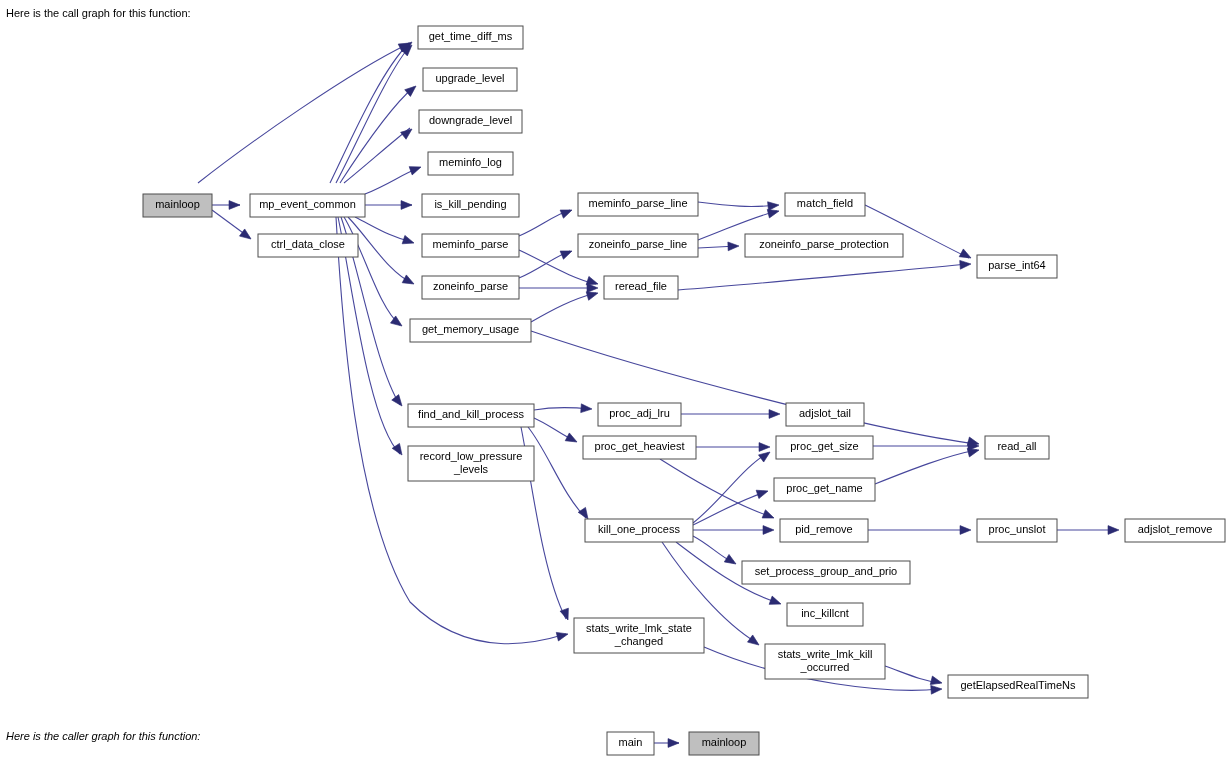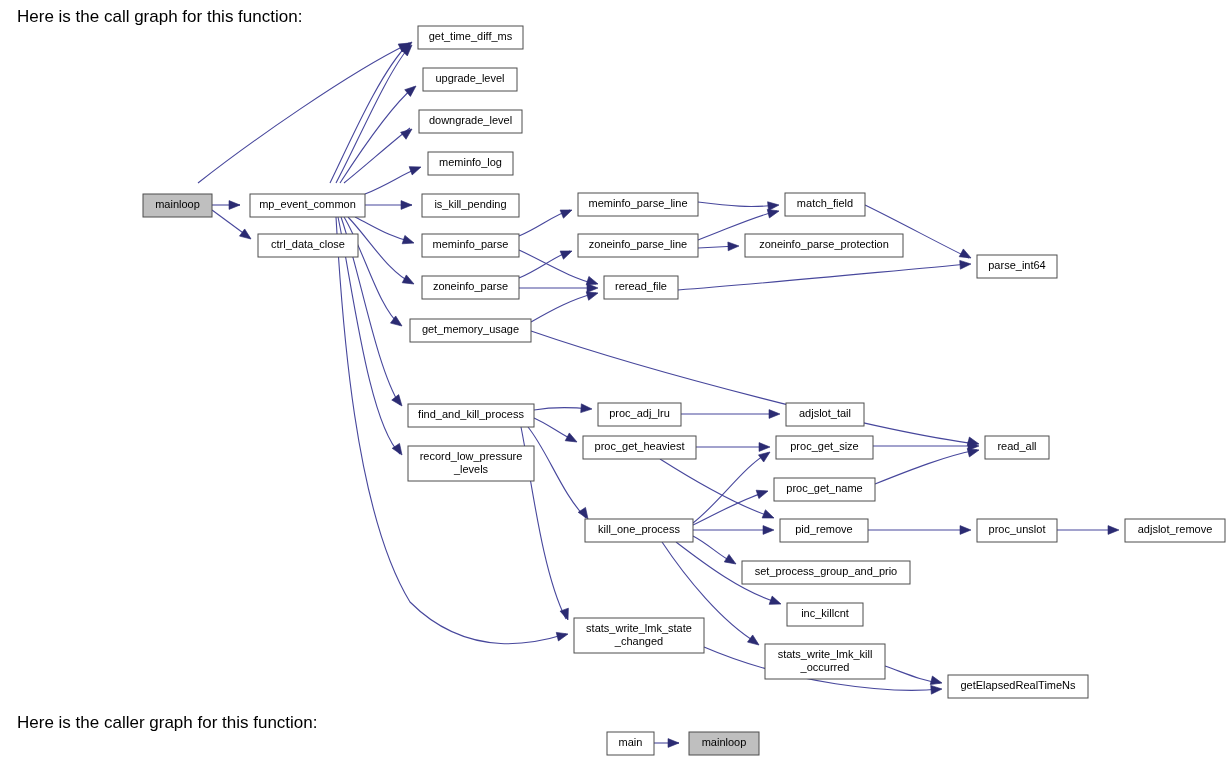--- a/index.html
+++ b/index.html
@@ -10,28 +10,27 @@
   body {
     width: 1232px;
     height: 761px;
     position: relative;
     font-family: "Liberation Sans", sans-serif;
     overflow: hidden;
   }
   .caption {
     position: absolute;
     left: 6px;
-    font-size: 17px;
+    font-size: 11px;
     color: #000000;
     white-space: nowrap;
     font-family: "Liberation Sans", sans-serif;
-    margin-left: 11px;
   }
   #call-graph-caption { top: 7px; }
-  #caller-graph-caption { top: 713px; }
+  #caller-graph-caption { top: 730px; font-style: italic; }
 
   svg { display: block; }
   #call-graph-svg {
     position: absolute;
     left: 0;
     top: 22px;
   }
   #caller-graph-svg {
     position: absolute;
     left: 0;

